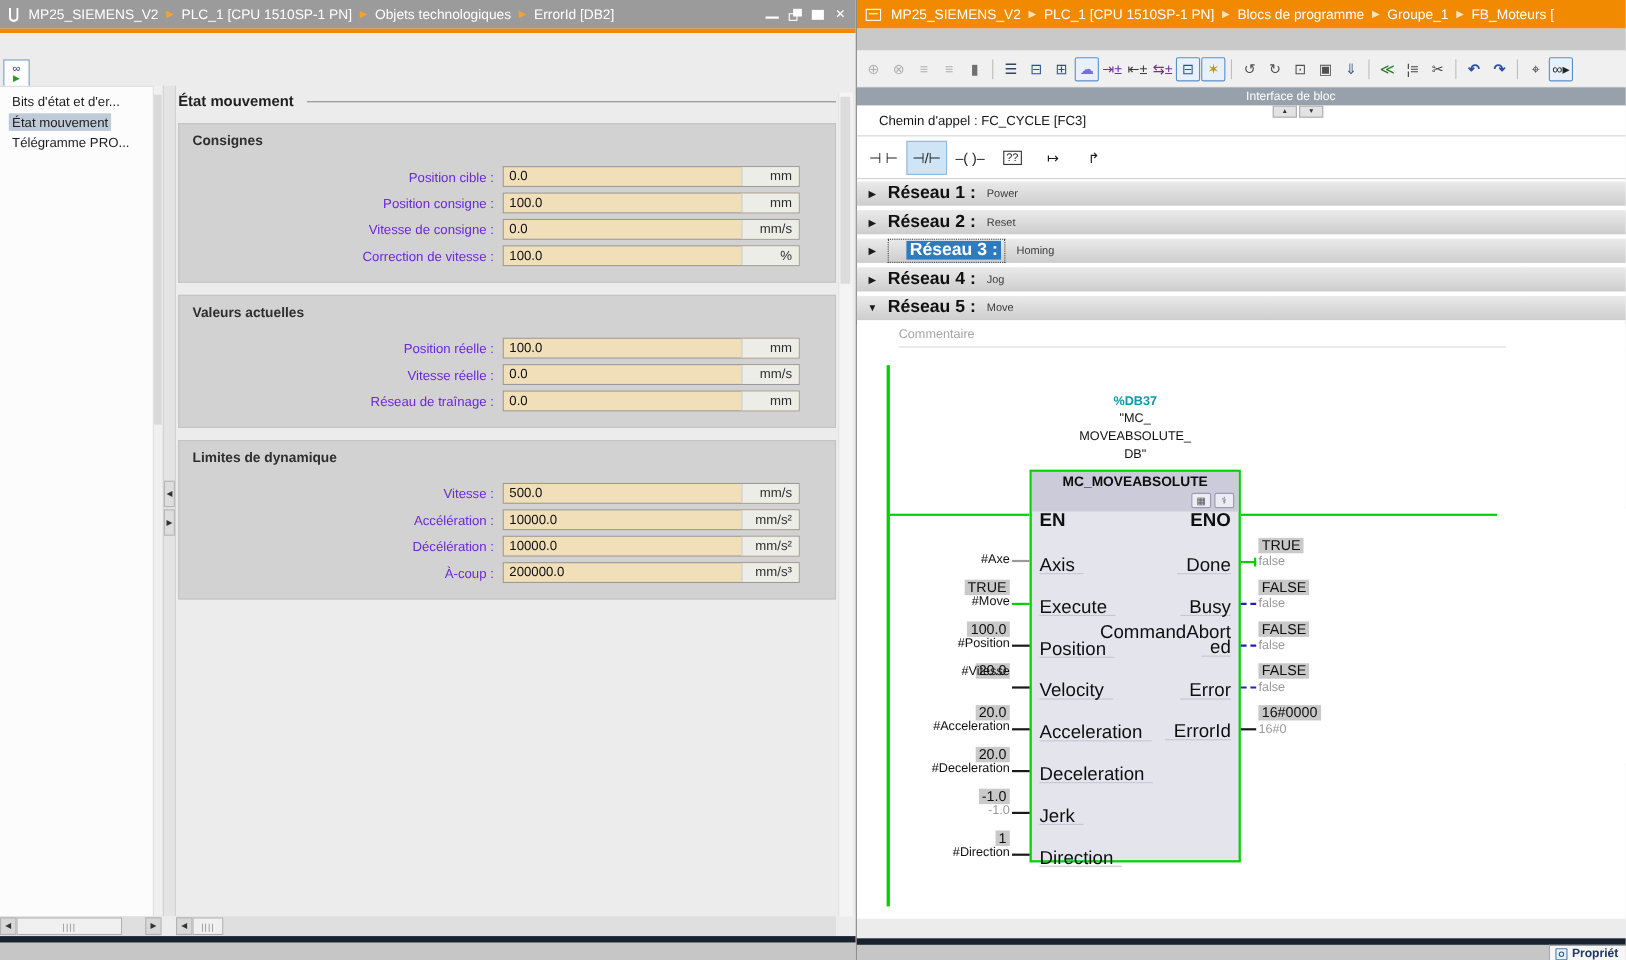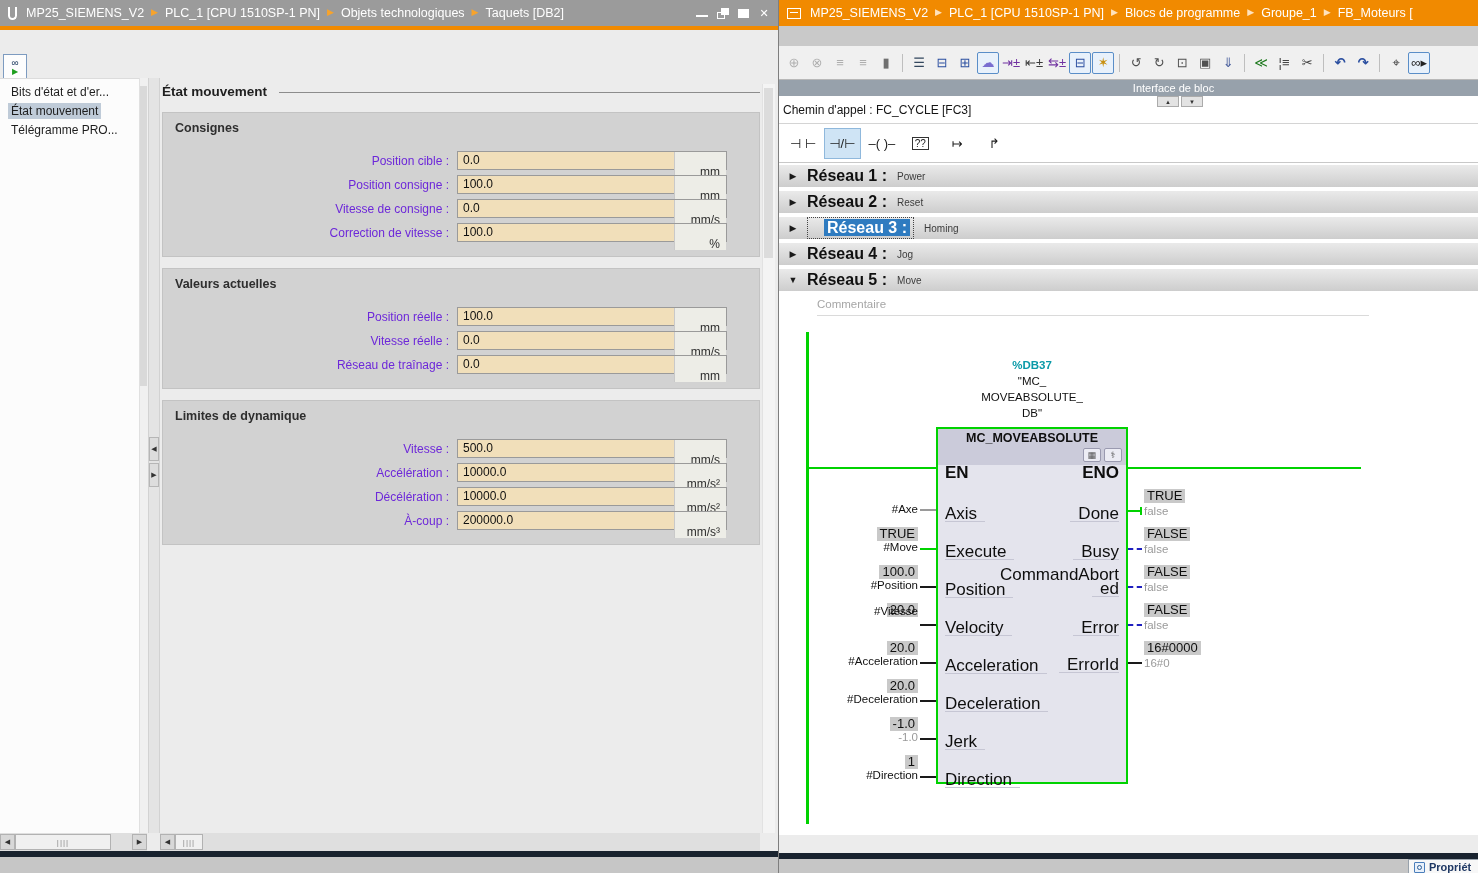--- a/index.html
+++ b/index.html
@@ -46,40 +46,40 @@
 
   .cont{position:absolute;left:162px;top:54px;width:598px;}
   .ctitle{display:flex;align-items:baseline;gap:12px;font-size:13.5px;font-weight:bold;color:#1F1F1F;height:17px;}
   .ctitle .line{flex:1;border-bottom:1px solid #8C8C8C;transform:translateY(-3px);}
   .gbox{background:#D2D2D2;border:1px solid #C3C3C3;margin-top:11px;padding:8px 12px 14px 12px;}
   .gtitle{font-weight:bold;font-size:12.5px;color:#2E2E2E;margin-bottom:16px;}
   .frow{display:flex;align-items:center;margin-top:5px;}
   .flabel{flex:0 0 282px;text-align:right;padding-right:8px;color:#6d28d9;}
   .ffield{flex:0 0 270px;display:flex;height:19px;border:1px solid #9A9A9A;background:#F1DFBA;}
   .fval{flex:1;padding:1px 5px;color:#101010;}
-  .funit{flex:0 0 52px;background:#EDEDE7;border-left:1px solid #C9C9C9;text-align:right;padding:13px 6px;color:#2E2E2E;}
+  .funit{flex:0 0 52px;background:#EDEDE7;border-left:1px solid #C9C9C9;text-align:right;padding:1px 6px;color:#2E2E2E;}
 
   .hs1{position:absolute;left:0;top:803px;width:147px;height:18px;background:#DFDFDF;display:flex;align-items:center;}
   .hs2{position:absolute;left:160px;top:803px;width:600px;height:18px;background:#DFDFDF;display:flex;align-items:center;}
   .hsd{position:absolute;left:147px;top:803px;width:13px;height:18px;background:#ECECEC;}
   .hbtn{width:15px;height:16px;background:#D8D8D8;border:1px solid #B2B2B2;font-size:7px;display:flex;align-items:center;justify-content:center;color:#333;flex:0 0 auto;}
   .hthumb{height:16px;background:#F0F0F0;border:1px solid #B2B2B2;display:flex;align-items:center;justify-content:center;font-size:8px;color:#8A8A8A;letter-spacing:1px;flex:0 0 auto;}
   .hsp{flex:1;}
   .darkband{position:absolute;left:0;top:821px;width:100%;height:6px;background:#18222E;}
   .bstrip{position:absolute;left:0;top:827px;width:100%;height:16px;background:#C6C6C6;}
 
   
   .band{height:20px;background:#C9C9C9;}
   .tools{height:34px;background:#F0F0F0;border-bottom:1px solid #B8B8B8;display:flex;align-items:center;padding:0 4px;gap:1px;}
   .ti{min-width:22px;height:22px;display:flex;align-items:center;justify-content:center;font-size:13px;padding:0 1px;border:1px solid transparent;}
   .ti.act{border:1px solid #5A8EC8;background:#E8F1FB;border-radius:2px;}
   .ti.dis{opacity:.42;}
   .tsep{width:1px;height:18px;background:#BEBEBE;margin:0 4px;flex:0 0 auto;}
   .iface{height:16px;background:#97A1AB;color:#fff;font-size:11px;display:flex;align-items:center;justify-content:center;padding-left:90px;}
-  .chemin{height:28px;background:#fff;border-bottom:1px solid #D4D4D4;display:flex;align-items:center;padding-left:4px;color:#141414;position:relative;}
+  .chemin{height:28px;background:#fff;border-bottom:1px solid #D4D4D4;display:flex;align-items:center;padding-left:20px;color:#141414;position:relative;}
   .ifsplit{position:absolute;left:378px;top:0;display:flex;gap:2px;}
   .ifb{width:22px;height:11px;background:#E3E3E3;border:1px solid #ABABAB;font-size:6px;display:flex;align-items:center;justify-content:center;color:#333;}
   .favs{height:39px;background:#fff;border-bottom:1px solid #C8C8C8;display:flex;align-items:center;padding-left:6px;gap:3px;}
   .fav{min-width:34px;height:31px;border:1px solid transparent;display:flex;align-items:center;justify-content:center;font-size:13px;color:#1A1A1A;padding:0 4px;}
   .fav.sel{background:#CFE4F5;border-color:#8FB8DC;}
   .fav .qbox{border:1px solid #333;font-size:10px;padding:0 2px;}
   .nets{background:#fff;padding-top:2px;}
   .net{height:22px;margin-bottom:4px;background:linear-gradient(#EAEAEA,#CDCDCD);display:flex;align-items:center;}
   .net .arr{width:28px;text-align:center;font-size:9px;color:#1A1A1A;}
   .nname{font-weight:bold;font-size:16px;color:#101010;margin-right:10px;}
@@ -125,21 +125,21 @@
 
 <div class="window" id="lw">
   <div class="tbar">
     <span class="pinicon"></span>
     <span class="crumb">MP25_SIEMENS_V2</span>
     <span class="csep">▶</span>
     <span class="crumb">PLC_1 [CPU 1510SP-1 PN]</span>
     <span class="csep">▶</span>
     <span class="crumb">Objets technologiques</span>
     <span class="csep">▶</span>
-    <span class="crumb">Taquets [DB2]</span>
+    <span class="crumb">ErrorId [DB2]</span>
     <span class="wctrl">
       <span class="wb wb-min"></span>
       <span class="wb wb-float">
           <i></i>
           <b></b>
         </span>
       <span class="wb wb-max"></span>
       <span class="wb">✕</span>
     </span>
   </div>

